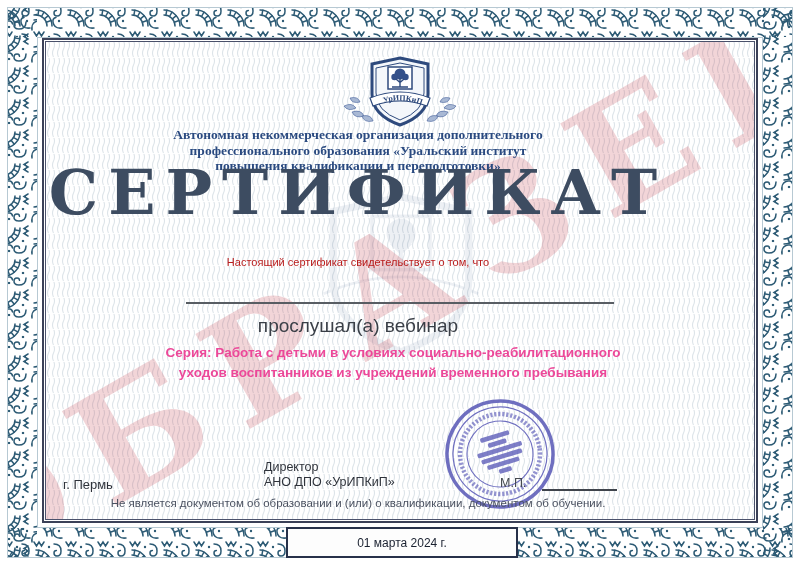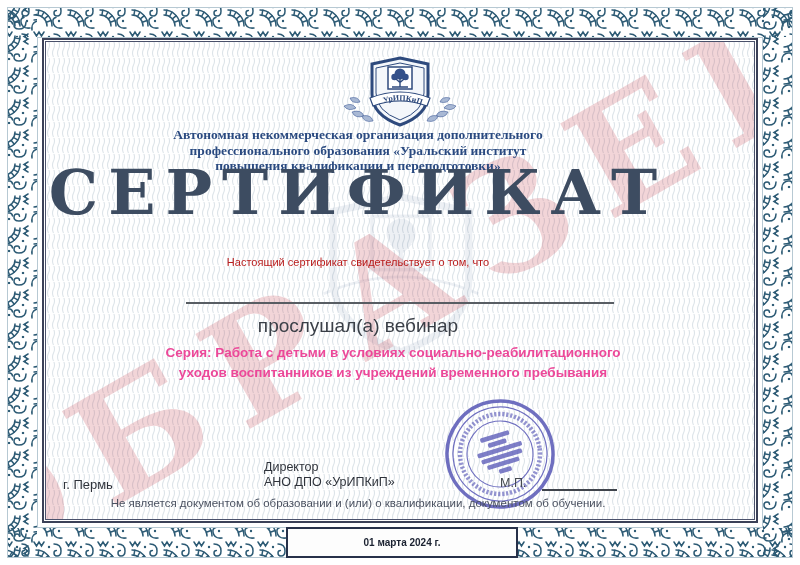--- a/index.html
+++ b/index.html
@@ -29,21 +29,21 @@
   .course-lines{top:343px;font-size:13.5px;font-weight:700;line-height:20px;color:#ec4899;padding-left:35px;}
   .city{position:absolute;left:63px;top:477px;font-size:13px;color:#2f333b;z-index:2;}
   .signer{position:absolute;left:264px;top:460px;font-size:12.5px;line-height:15px;color:#2f333b;
           text-align:left;z-index:2;}
   .seal-wrap{position:absolute;left:443px;top:397px;z-index:2;}
   .mp{position:absolute;left:500px;top:476px;font-size:12.5px;color:#45494f;z-index:2;}
   .sig-line{position:absolute;left:542px;top:489px;width:75px;height:2px;background:#3f444c;z-index:2;}
   .disclaimer{top:497px;font-size:11.5px;color:#4a5160;text-align:center;}
   .date-box{position:absolute;left:286px;top:527px;width:228px;height:27px;background:#fdfdfd;
             border:2px solid #27314a;z-index:5;display:flex;align-items:center;justify-content:center;
-            font-size:10px;font-weight:700;color:#1a2130;}
+            font-size:12px;font-weight:400;color:#1a2130;}
   .logo-wrap{position:absolute;left:338px;top:54px;width:124px;height:74px;z-index:2;}
   .border-svg{position:absolute;left:0;top:0;z-index:3;pointer-events:none;}
 </style>
 </head>
 <body>
 
 <div class="page">
 
   <svg class="border-svg" width="800" height="565">
     <defs>

